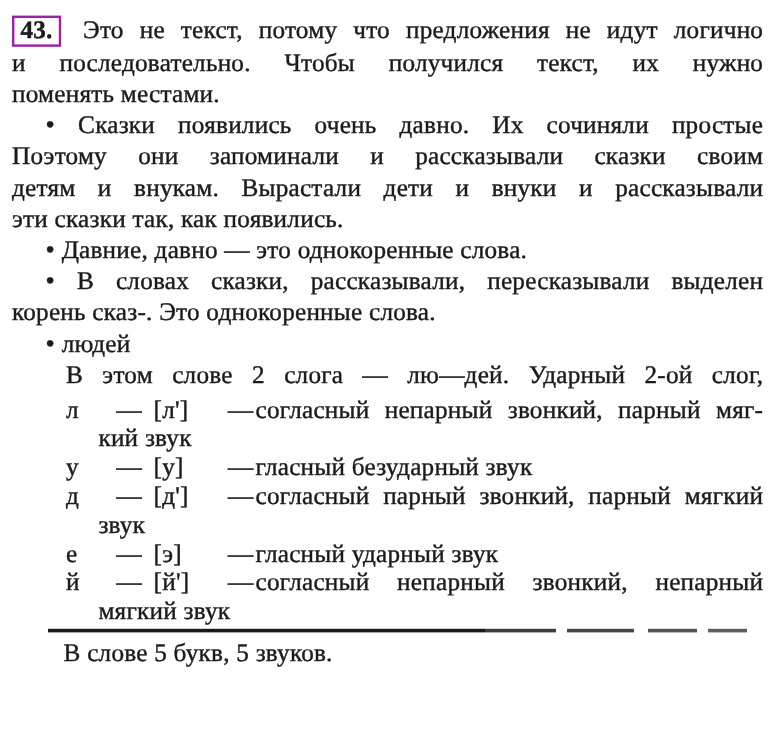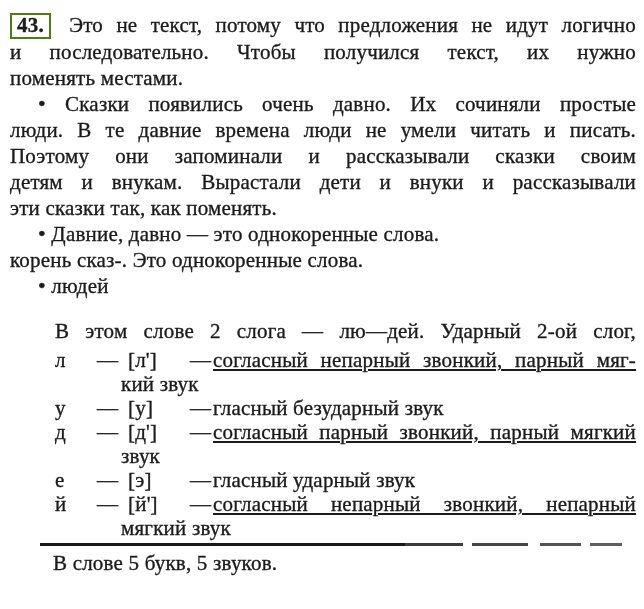--- a/index.html
+++ b/index.html
@@ -15,39 +15,39 @@
     font-family: "Liberation Serif", serif;
     font-size: 21px;
     color: #1b1b1b;
     -webkit-text-stroke: 0.35px #1b1b1b;
     letter-spacing: 0.2px;
   }
   .para { margin: 0; }
   .ln { line-height: 26px; }
   .j { text-align: justify; text-align-last: justify; }
   .ti { text-indent: 28px; }
-  .ti2 { text-indent: 45px; margin-top: 19px; }
+  .ti2 { text-indent: 45px; }
   .bullet { font-size: 22px; }
   .task-box {
     display: inline-block;
-    border: 2px solid #4d7c0f;
+    border: 2px solid #a21caf;
     padding: 0 5px 1px 5px;
     margin-right: 5px;
     font-weight: bold;
     line-height: 21px;
   }
   .phonetic { margin-top: 4px; }
   .ph-row {
     display: grid;
     grid-template-columns: 42px 31px 62px 23px 1fr;
     margin-left: 45px;
     line-height: 24px;
   }
-  .ph-cont { margin-left: 111px; line-height: 24px; }
-  .jd { text-align: justify; text-align-last: justify; text-decoration: underline; }
+  .ph-cont { margin-left: 72px; line-height: 24px; }
+  .jd { text-align: justify; text-align-last: justify; }
   .rule {
     height: 3px;
     margin: 3px 8px 0 30px;
     background: linear-gradient(90deg,
       #191919 0%, #191919 62%,
       rgba(25,25,25,0.85) 62%, rgba(25,25,25,0.85) 72%,
       transparent 72%, transparent 73.5%,
       rgba(25,25,25,0.8) 73.5%, rgba(25,25,25,0.8) 83%,
       transparent 83%, transparent 85%,
       rgba(25,25,25,0.75) 85%, rgba(25,25,25,0.75) 92%,
@@ -69,34 +69,37 @@
     </div>
     <div class="ln j">и последовательно. Чтобы получился текст, их нужно</div>
     <div class="ln">поменять местами.</div>
   </div>
 
   <div class="para">
     <div class="ln j ti">
       <span class="bullet">•</span>
       <span>Сказки появились очень давно. Их сочиняли простые</span>
     </div>
-    <div class="ln j">люди. В те давние времена люди не умели читать и писать.</div>
     <div class="ln j">Поэтому они запоминали и рассказывали сказки своим</div>
     <div class="ln j">детям и внукам. Вырастали дети и внуки и рассказывали</div>
-    <div class="ln">эти сказки так, как поменять.</div>
+    <div class="ln">эти сказки так, как появились.</div>
   </div>
 
   <div class="para">
     <div class="ln ti">
       <span class="bullet">•</span>
       <span>Давние, давно — это однокоренные слова.</span>
     </div>
   </div>
 
   <div class="para">
+    <div class="ln j ti">
+      <span class="bullet">•</span>
+      <span>В словах сказки, рассказывали, пересказывали выделен</span>
+    </div>
     <div class="ln">корень сказ-. Это однокоренные слова.</div>
   </div>
 
   <div class="para">
     <div class="ln ti">
       <span class="bullet">•</span>
       <span>людей</span>
     </div>
   </div>
 

